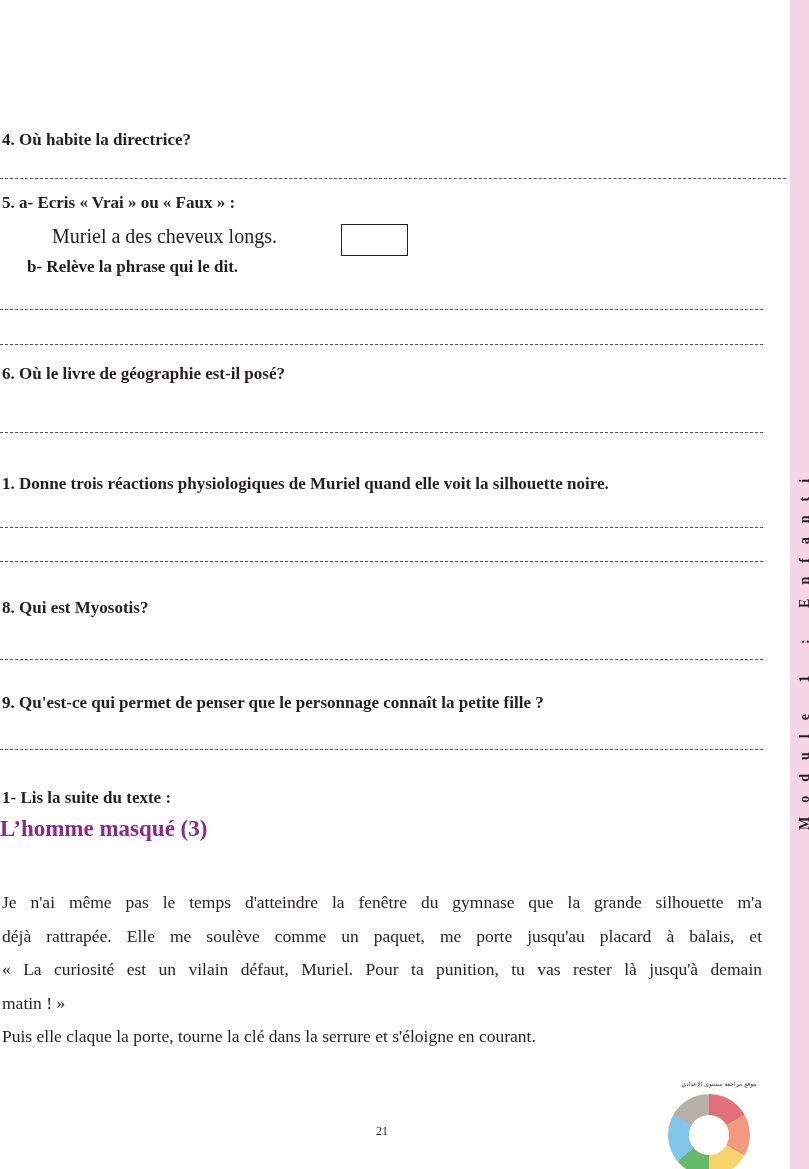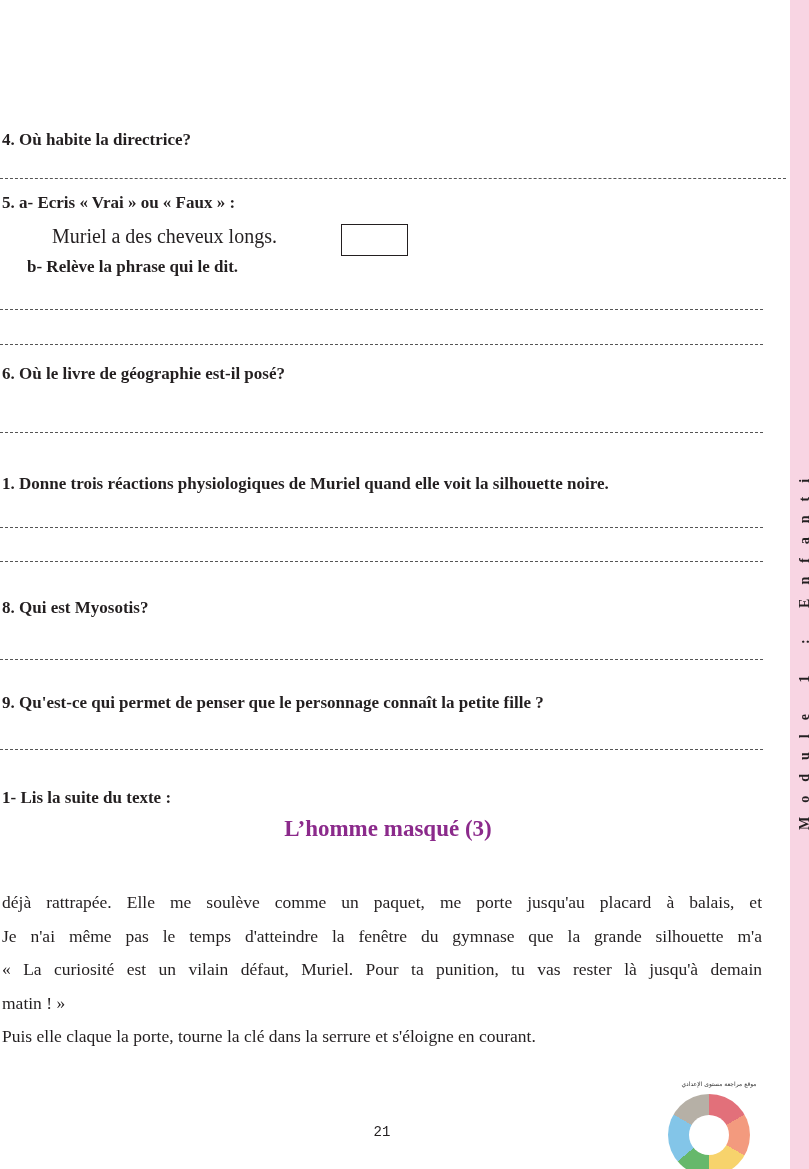--- a/index.html
+++ b/index.html
@@ -15,27 +15,27 @@
     }
 
     .q { position: absolute; left: 2px; font-family: "Liberation Serif", serif; font-weight: bold; font-size: 17px; color: #231f20; white-space: nowrap; }
     .sub { position: absolute; font-family: "Liberation Serif", serif; font-size: 20px; color: #231f20; white-space: nowrap; }
     .subb { position: absolute; font-family: "Liberation Serif", serif; font-weight: bold; font-size: 17px; color: #231f20; white-space: nowrap; }
 
     .dash { position: absolute; left: 0; height: 0; border-top: 1.3px dashed #555555; }
 
     .answer-box { position: absolute; left: 341px; top: 224px; width: 67px; height: 32px; border: 1px solid #231f20; background: #fff; }
 
-    .story-title { position: absolute; left: 0; width: 776px; top: 816px; text-align: center; font-family: "Liberation Serif", serif; font-weight: bold; font-size: 23px; color: #8b2a8b; }
+    .story-title { position: absolute; left: 0; width: 776px; top: 816px; text-align: left; font-family: "Liberation Serif", serif; font-weight: bold; font-size: 23px; color: #8b2a8b; }
 
     .para { position: absolute; left: 2px; width: 760px; top: 886px; font-family: "Liberation Serif", serif; font-size: 17.5px; line-height: 33.5px; color: #231f20; }
     .para p { text-align: justify; text-align-last: left; }
     .para p.j { text-align-last: justify; }
 
-    .page-num { position: absolute; left: 365px; top: 1124px; width: 34px; text-align: center; font-family: Liberation Mono, monospace; font-size: 14px; color: #231f20; }
+    .page-num { position: absolute; left: 365px; top: 1124px; width: 34px; text-align: center; font-family: Liberation Serif, serif; font-size: 12px; color: #231f20; }
 
     .logo { position: absolute; left: 652px; top: 1080px; width: 136px; height: 108px; text-decoration: underline; }
     .logo-ring { position: absolute; left: 16px; top: 14px; width: 82px; height: 82px; border-radius: 50%;
       background: conic-gradient(#e2707a 0deg 60deg, #f39a7e 60deg 120deg, #f7d36c 120deg 180deg, #66b86b 180deg 230deg, #83c5e8 230deg 300deg, #b6b0a6 300deg 360deg); }
     .logo-hole { position: absolute; left: 37px; top: 35px; width: 40px; height: 40px; border-radius: 50%; background: #fff; }
     .logo-arc { position: absolute; left: 2px; top: 0; width: 130px; height: 18px; font-size: 6px; color: #333; text-align: center; font-family: "DejaVu Sans", sans-serif; }
     .logo-text { position: absolute; left: 0; top: 88px; width: 136px; text-align: center; font-family: "DejaVu Sans", sans-serif; font-weight: bold; font-size: 11px; color: #1f2f8f; letter-spacing: -0.3px; }
   </style>
 </head>
 <body>
@@ -63,22 +63,22 @@
 <div class="q" style="top:598px;">8. Qui est Myosotis?</div>
 <div class="dash" style="top:659px; width:763px;"></div>
 
 <div class="q" style="top:693px;">9. Qu'est-ce qui permet de penser que le personnage connaît la petite fille ?</div>
 <div class="dash" style="top:749px; width:763px;"></div>
 
 <div class="q" style="top:788px;">1- Lis la suite du texte :</div>
 <div class="story-title">L’homme masqué (3)</div>
 
 <div class="para">
+  <p class="j">Je n'ai même pas le temps d'atteindre la fenêtre du gymnase que la grande silhouette m'a</p>
   <p class="j">déjà rattrapée. Elle me soulève comme un paquet, me porte jusqu'au placard à balais, et</p>
-  <p class="j">Je n'ai même pas le temps d'atteindre la fenêtre du gymnase que la grande silhouette m'a</p>
   <p class="j">« La curiosité est un vilain défaut, Muriel. Pour ta punition, tu vas rester là jusqu'à demain</p>
   <p>matin ! »</p>
   <p>Puis elle claque la porte, tourne la clé dans la serrure et s'éloigne en courant.</p>
 </div>
 
 <div class="page-num">21</div>
 
 <div class="logo">
   <div class="logo-arc">موقع مراجعة مستوى الإعدادي</div>
   <div class="logo-ring"></div>

